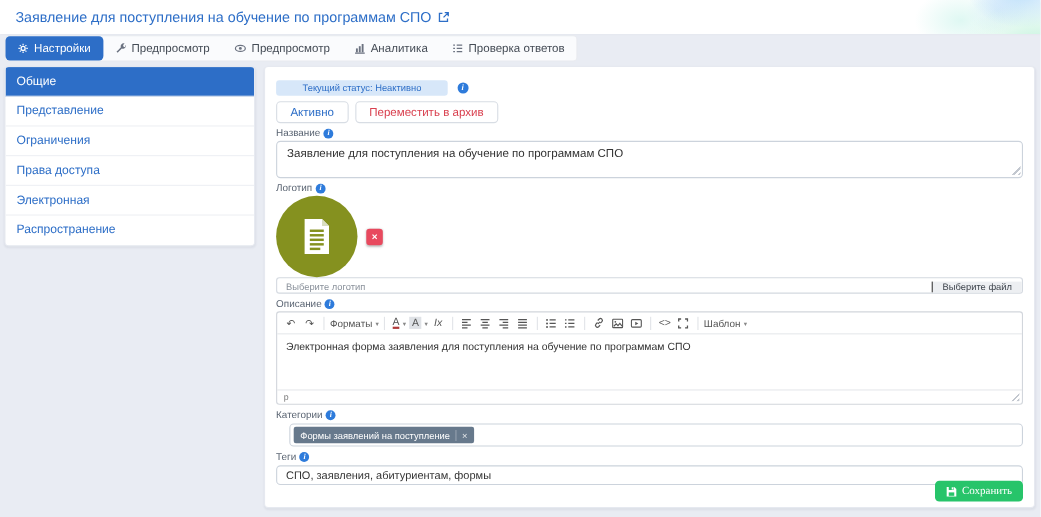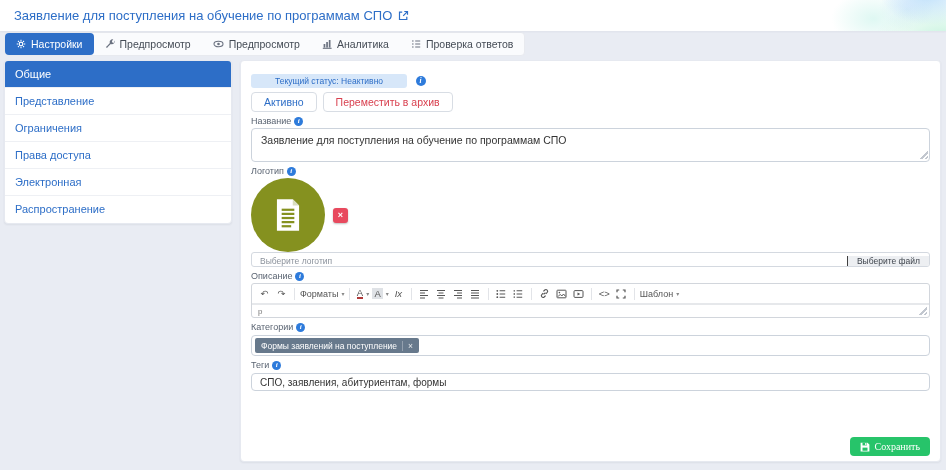--- a/index.html
+++ b/index.html
@@ -136,21 +136,21 @@
   .clear-fmt{ font-style:italic; }
   .tcontent{ height:50px; padding:6px 8px; font-size:9.5px; color:#333; cursor:text; }
   .tstatus{
     border-top:1px solid #e6e8eb; height:13px; display:flex; align-items:center;
     padding:0 6px; font-size:8px; color:#777; position:relative;
   }
   .tstatus .grip{ right:2px; bottom:2px; }
   
   .cat-box{
     margin-top:3px; min-height:19px; border:1px solid #ccd3dc; border-radius:4px;
-    padding:2px 3px; display:flex; align-items:flex-start; cursor:text;
+    padding:2px 3px; display:flex; align-items:flex-start; cursor:text;margin-left:12px;
   }
   .chip{
     background:#67798c; color:#fff; font-size:8.5px; padding:2.5px 6px;
     border-radius:2px; display:inline-flex; gap:5px; align-items:center;
   }
   .chip-x{ cursor:pointer; opacity:.85; padding-left:5px; border-left:1px solid rgba(255,255,255,.35); }
   .tags-input{
     margin-top:3px; width:100%; height:18px; border:1px solid #ccd3dc; border-radius:4px;
     padding:0 8px; font-size:10px; color:#333; font-family:inherit; display:block;
   }
@@ -359,20 +359,21 @@
         <svg width="10" height="10" viewBox="0 0 10 10">
             <path d="M1 3.2V1h2.2M6.8 1H9v2.2M9 6.8V9H6.8M3.2 9H1V6.8" stroke="currentColor" stroke-width="1.2" fill="none"></path>
           </svg>
       </span>
       <span class="sep"></span>
       <span class="tbtn">
         <span class="tlabel">Шаблон</span>
         <span class="caret">▾</span>
       </span>
     </div>
+    <div class="tcontent">Электронная форма заявления для поступления на обучение по программам СПО</div>
     <div class="tstatus">
       <span>p</span>
       <span class="grip"></span>
     </div>
   </div>
 
   <div class="field-label">
     <span>Категории</span>
     <span class="info">i</span>
   </div>

